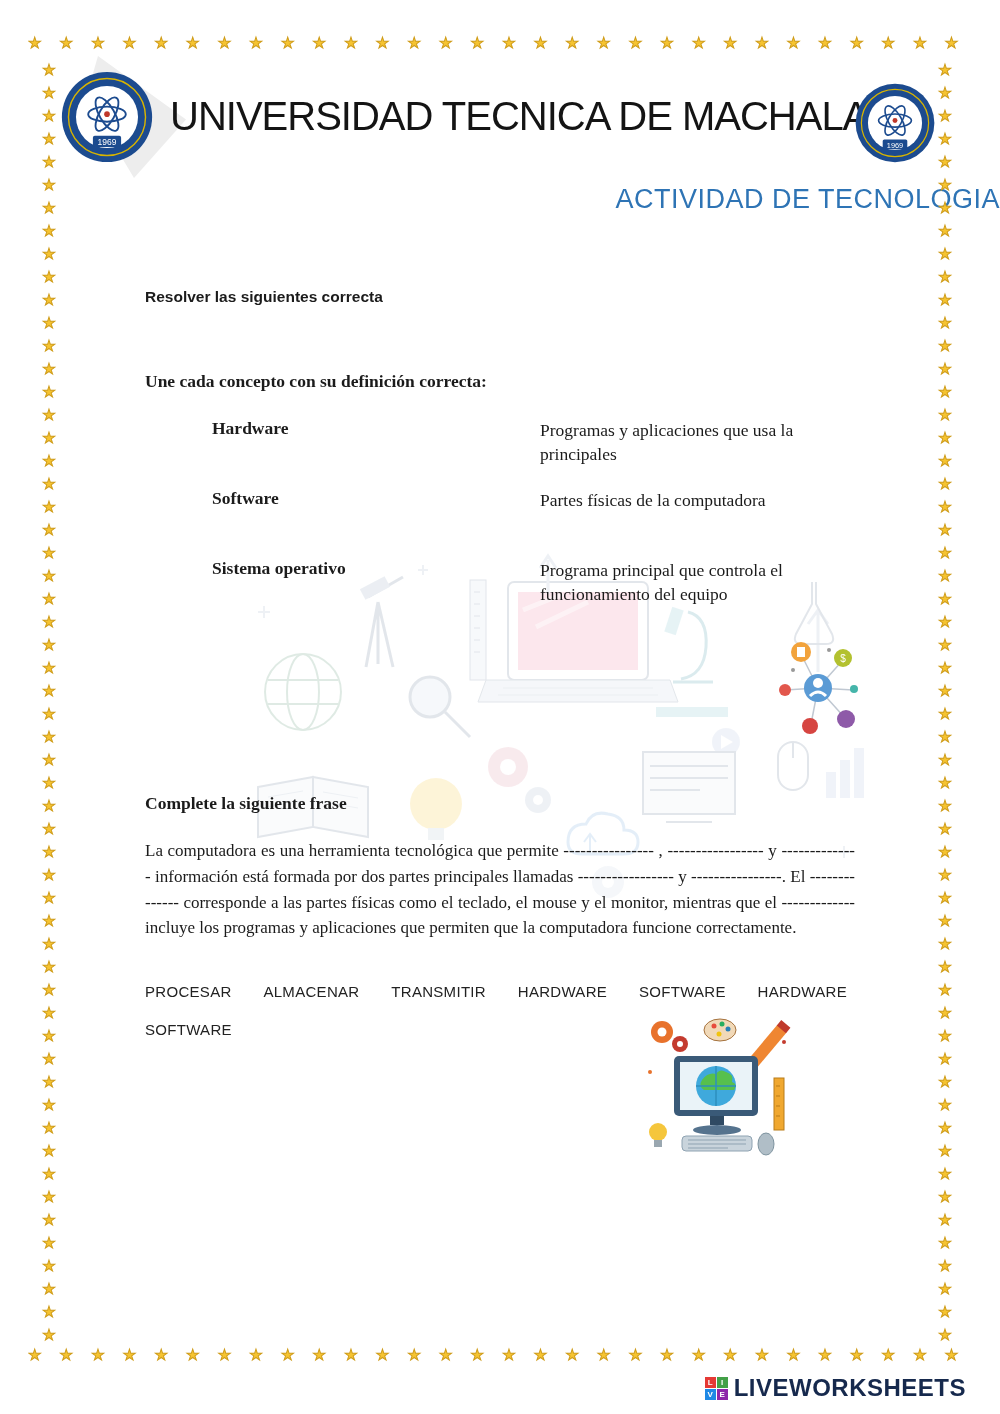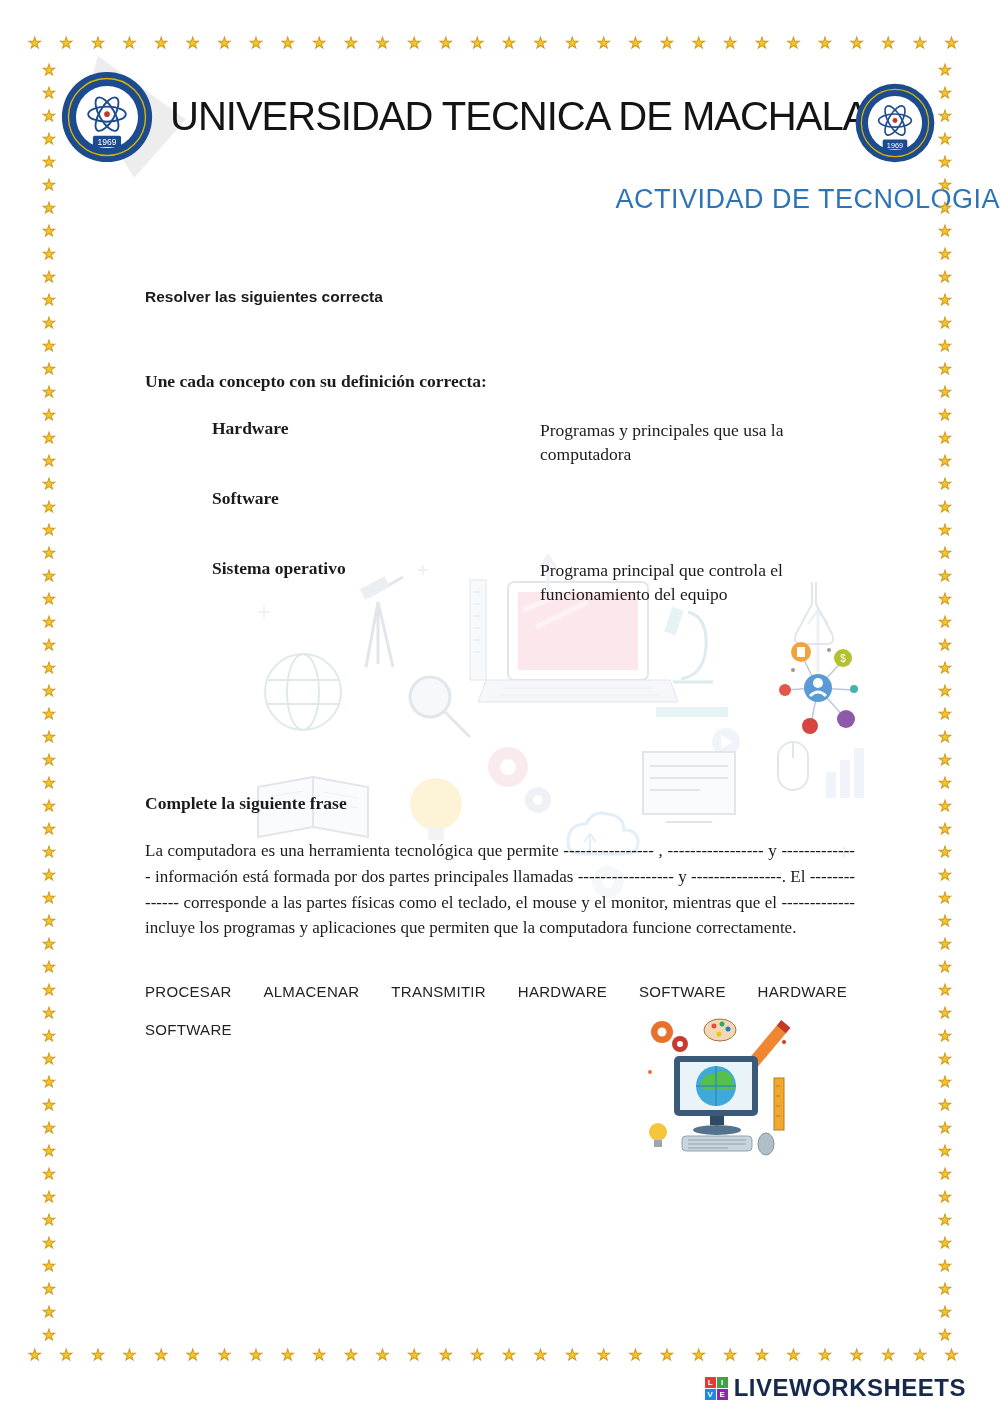--- a/index.html
+++ b/index.html
@@ -222,24 +222,25 @@
 </div>
 
 <div class="page-subtitle">ACTIVIDAD DE TECNOLOGIA</div>
 
 <div class="intro-line">Resolver las siguientes correcta</div>
 <div class="serif-heading matching-heading">Une cada concepto con su definición correcta:</div>
 
 <div class="matching">
   <div class="match-row">
     <div class="match-term">Hardware</div>
-    <div class="match-def">Programas y principales que usa la computadora</div>
+    <div class="match-def">Programas y aplicaciones que usa la principales</div>
   </div>
   <div class="match-row">
     <div class="match-term">Software</div>
+    <div class="match-def">Partes físicas de la computadora</div>
   </div>
   <div class="match-row">
     <div class="match-term">Sistema operativo</div>
     <div class="match-def">Programa principal que controla el funcionamiento del equipo</div>
   </div>
 </div>
 
 <div class="watermark">
   <svg viewBox="0 0 660 360" width="100%" height="100%">
     <g stroke="#8fb7a0" fill="none" stroke-width="2">

